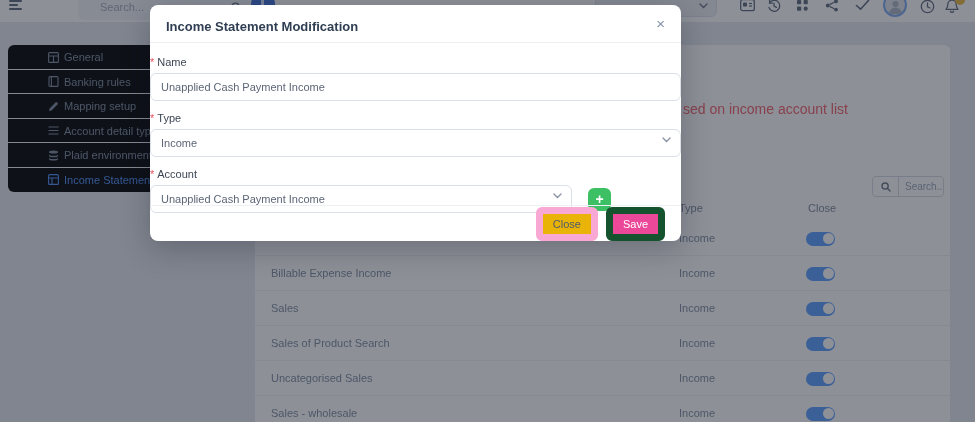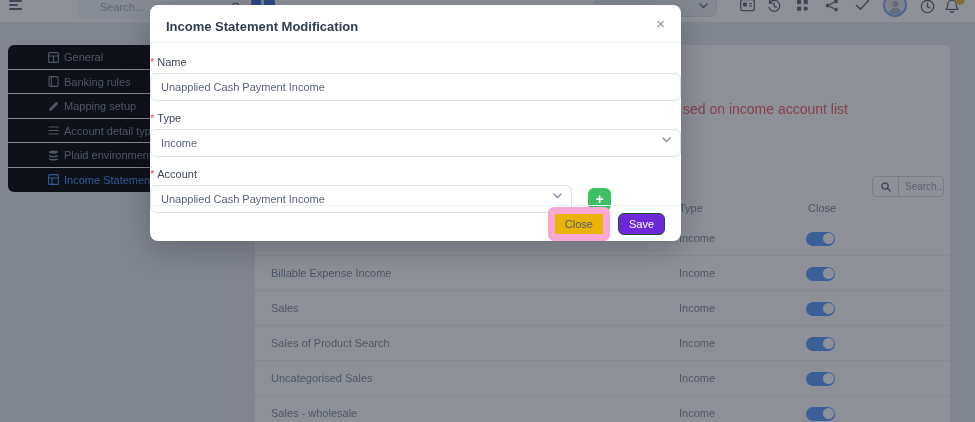--- a/index.html
+++ b/index.html
@@ -65,21 +65,21 @@
   .inp { padding:0 10px; outline:none; font-family:inherit; background:#fff; }
   .f-group { margin-bottom:11px; }
   .sel { position:relative; display:flex; align-items:center; padding:0 10px; cursor:pointer; background:#fff; }
   .sel .chev { position:absolute; right:9px; top:7px; }
   .acct-row { display:flex; align-items:center; }
   .acct-row .sel { width:422px; }
   .add-btn { margin-left:16px; width:23px; height:23px; border-radius:6px; background:#3dbf63; color:#ffffff; font-size:14px; font-weight:bold; border:none; display:flex; align-items:center; justify-content:center; cursor:pointer; line-height:1; }
   .m-foot { position:absolute; left:0; bottom:0; width:100%; height:36px; border-top:1px solid #edf0f3; display:flex; align-items:center; justify-content:flex-end; gap:8px; padding-right:16px; border-radius:0 0 8px 8px; }
   .btn { font-size:11px; border-radius:6px; padding:4px 10px; cursor:pointer; font-family:inherit; }
   .btn-close { background:#eab308; border:7px solid #f9a8d4; color:#4e5a6b; }
-  .btn-save { background:#6d28d9; border:1px solid #14532d; color:#ffffff; }
+  .btn-save { background:#ec4899; border:7px solid #14532d; color:#ffffff; }
   svg { display:block; }
 </style>
 </head>
 <body>
 
 <div class="stage">
 
   <header class="topbar">
     <div class="hamburger">
         <i></i>

